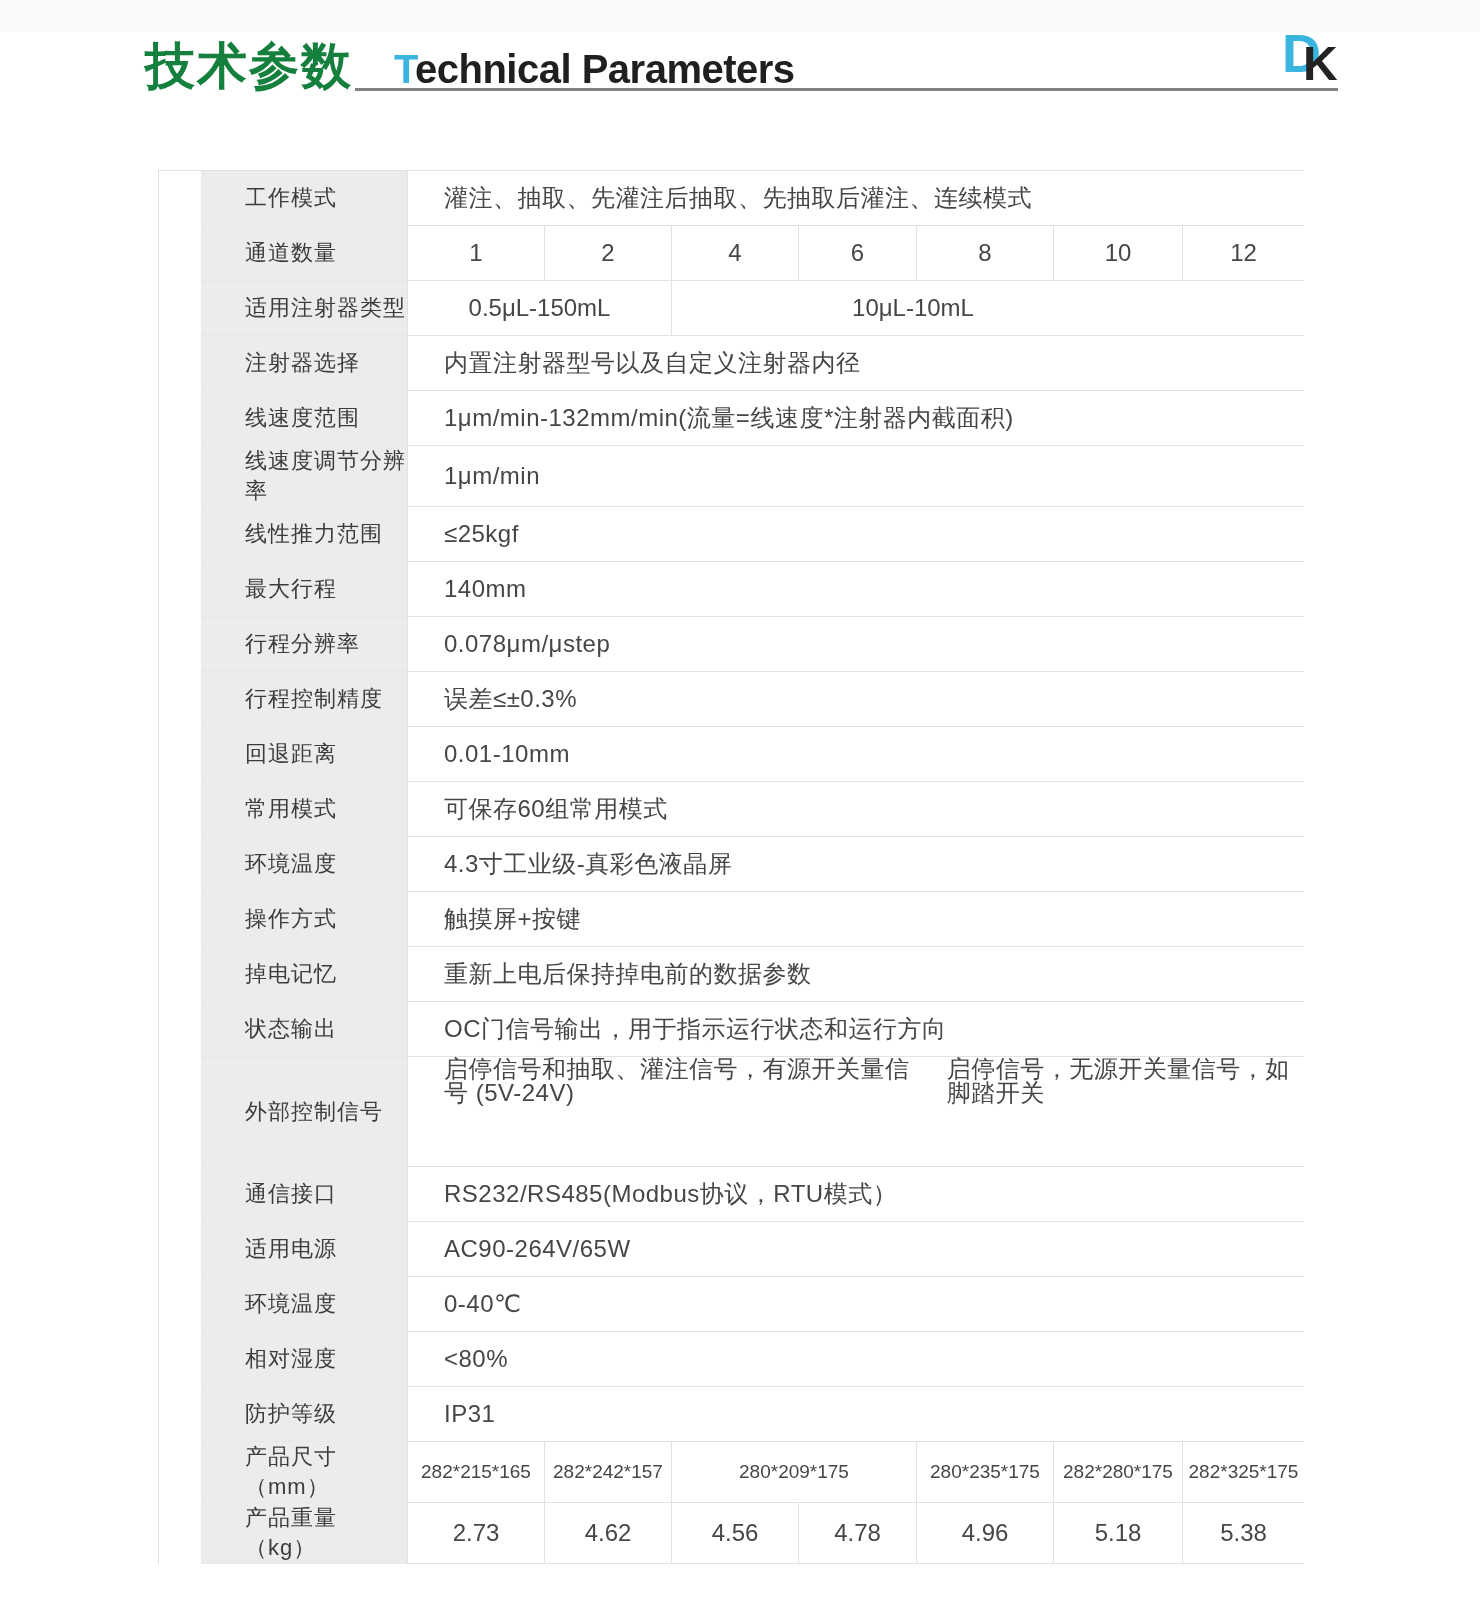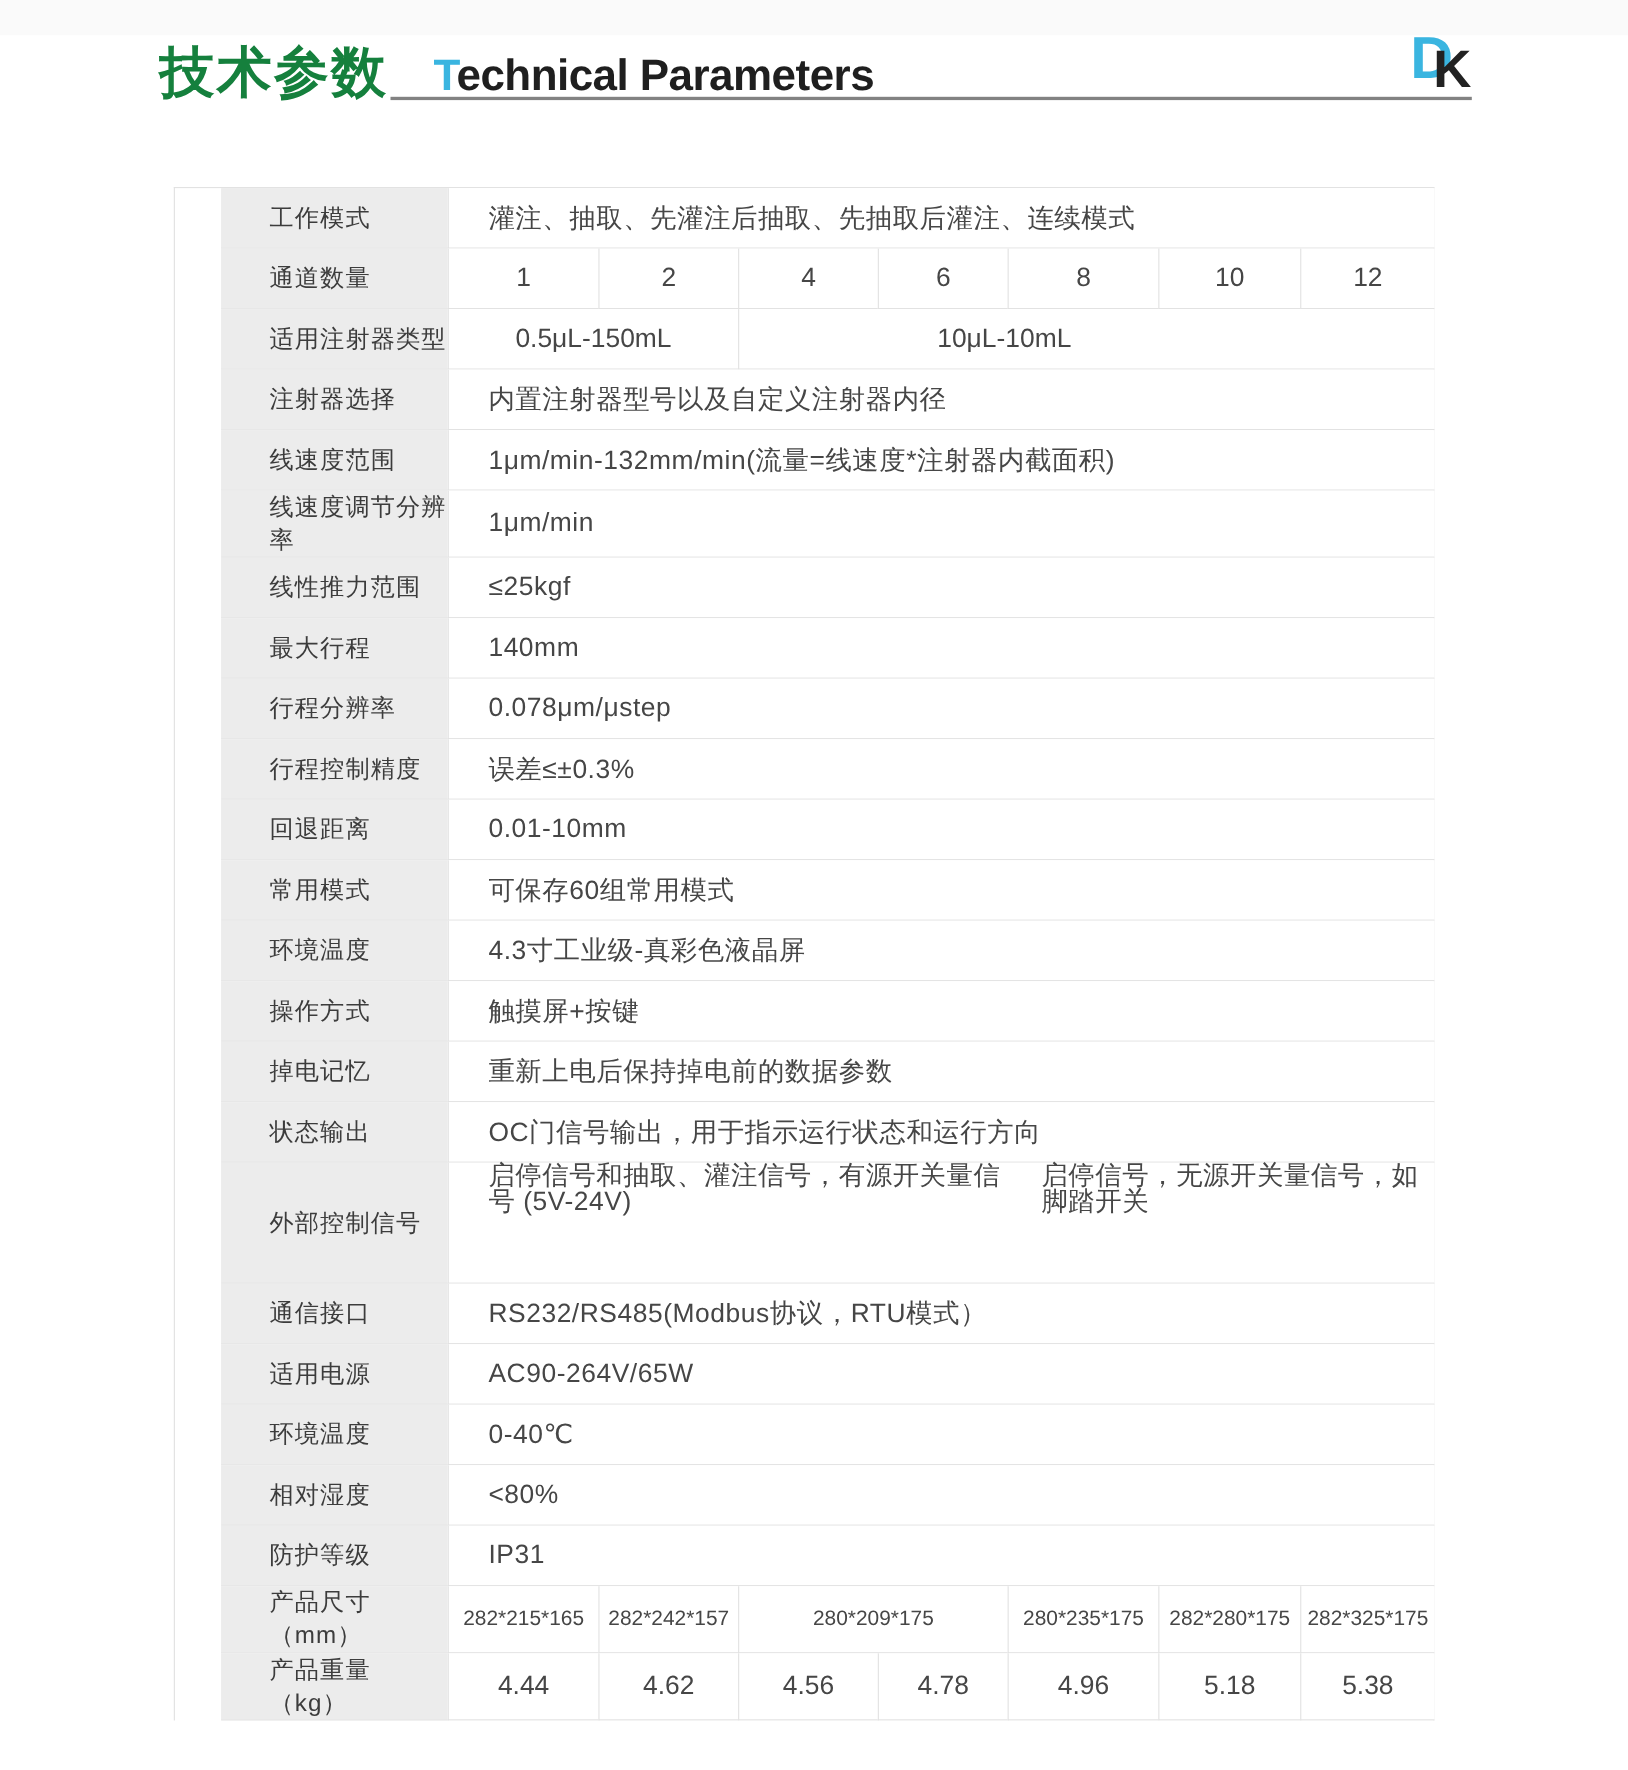--- a/index.html
+++ b/index.html
@@ -193,21 +193,21 @@
     <div class="cell v num dims">282*215*165</div>
     <div class="cell v num dims">282*242*157</div>
     <div class="cell v num dims s2">280*209*175</div>
     <div class="cell v num dims">280*235*175</div>
     <div class="cell v num dims">282*280*175</div>
     <div class="cell v num dims">282*325*175</div>
   </div>
 
   <div class="r">
     <div class="cell lab">产品重量（kg）</div>
-    <div class="cell v num">4.44</div>
+    <div class="cell v num">2.73</div>
     <div class="cell v num">4.62</div>
     <div class="cell v num">4.56</div>
     <div class="cell v num">4.78</div>
     <div class="cell v num">4.96</div>
     <div class="cell v num">5.18</div>
     <div class="cell v num">5.38</div>
   </div>
 
 </main>
 

